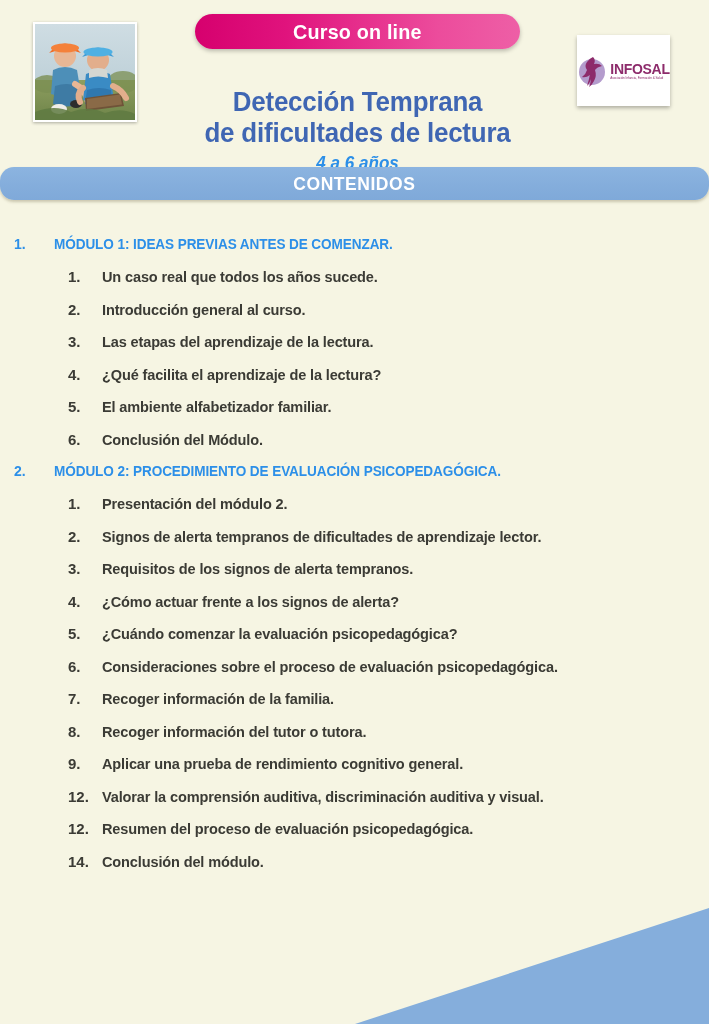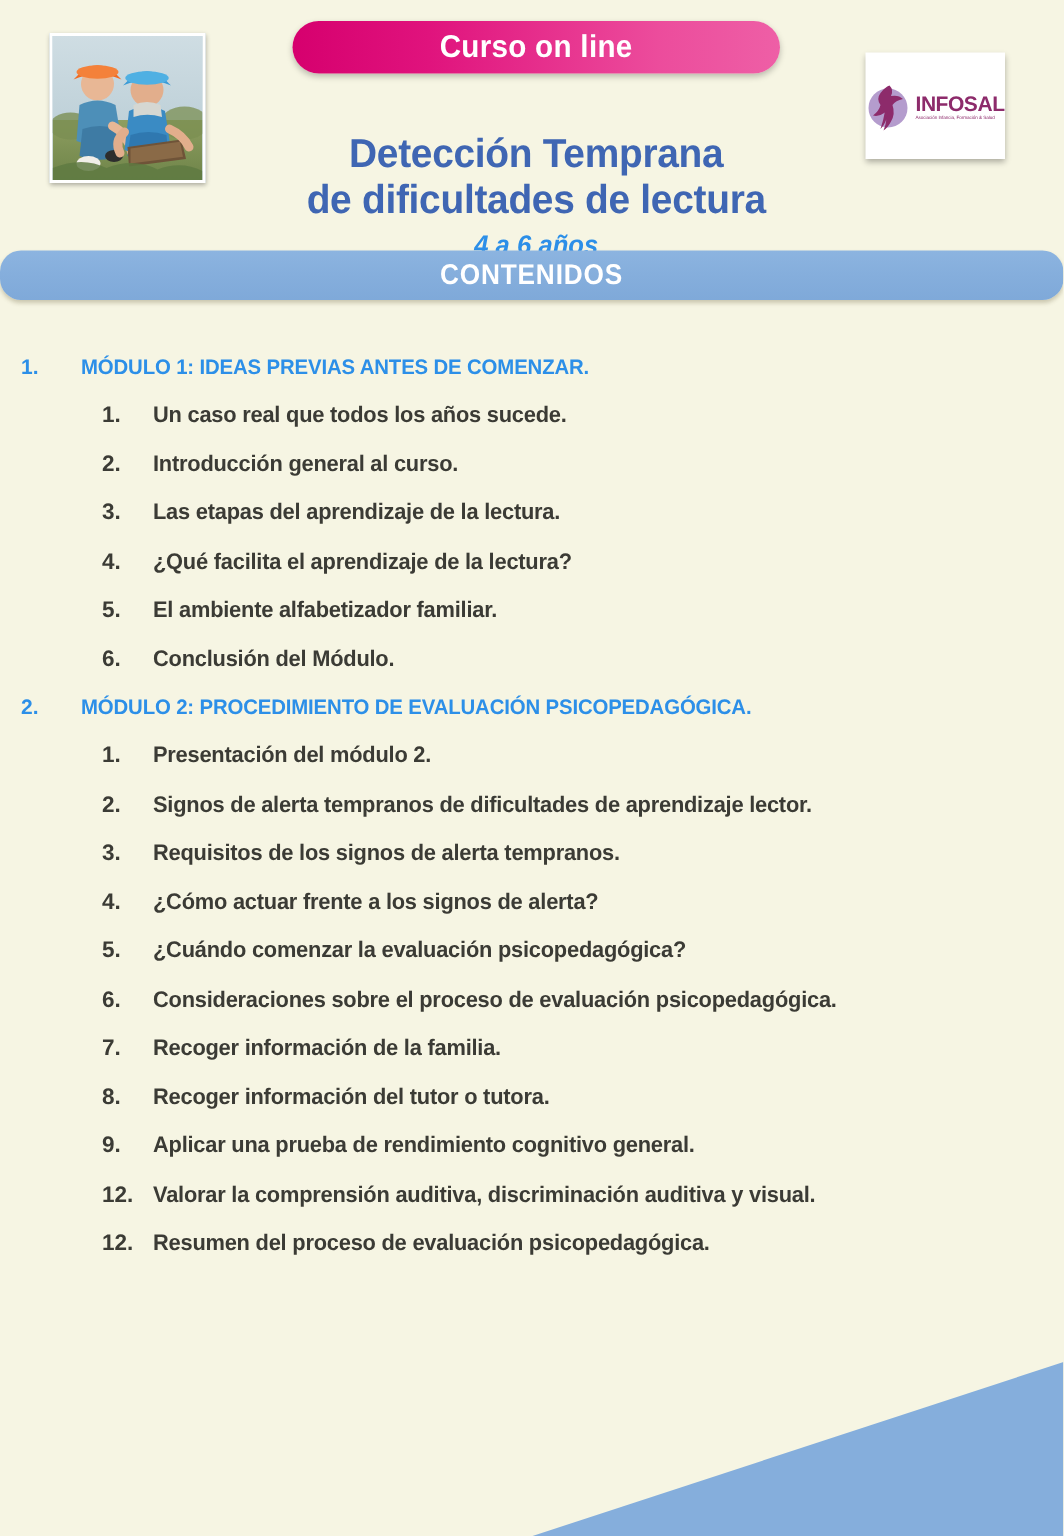--- a/index.html
+++ b/index.html
@@ -381,15 +381,19 @@
         <span class="item-label">Aplicar una prueba de rendimiento cognitivo general.</span>
       </div>
       <div class="item-row">
         <span class="item-num">12.</span>
         <span class="item-label">Valorar la comprensión auditiva, discriminación auditiva y visual.</span>
       </div>
       <div class="item-row">
         <span class="item-num">12.</span>
         <span class="item-label">Resumen del proceso de evaluación psicopedagógica.</span>
       </div>
+      <div class="item-row">
+        <span class="item-num">14.</span>
+        <span class="item-label">Conclusión del módulo.</span>
+      </div>
     </div>
 
 </div>
 
 </body></html>

